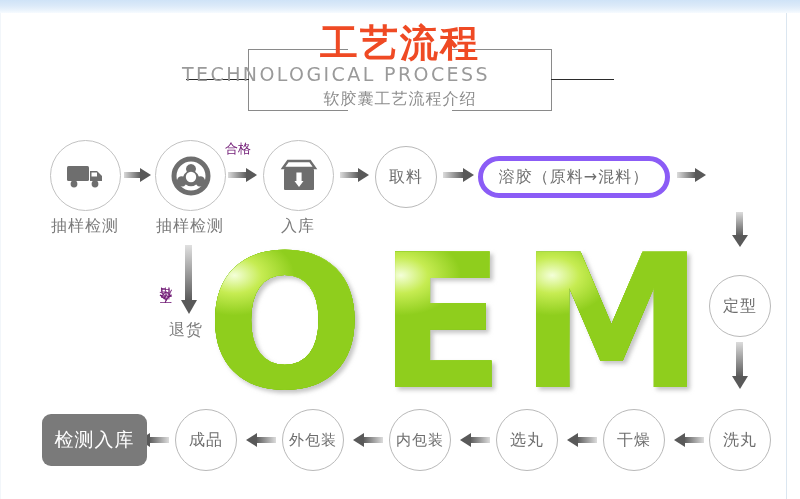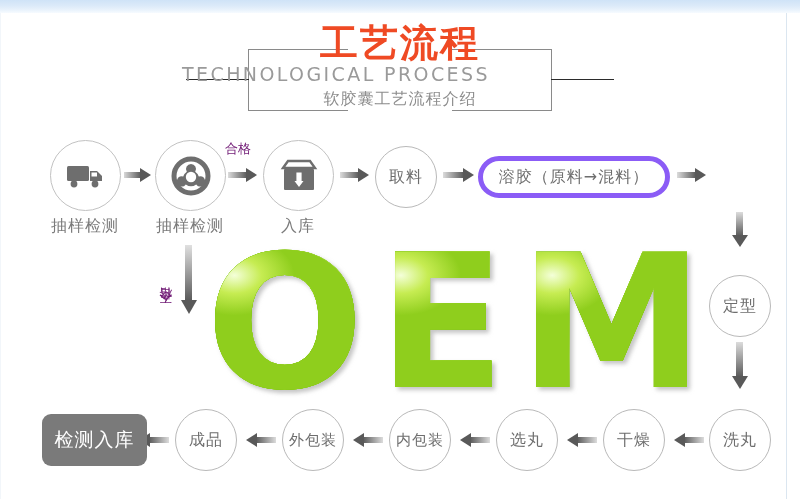--- a/index.html
+++ b/index.html
@@ -351,14 +351,15 @@
           <linearGradient id="av3" x1="0" y1="0" x2="0" y2="1">
         <stop offset="0" stop-color="#e0e0e0"></stop>
             <stop offset="1" stop-color="#595959"></stop>
           </linearGradient>
         </defs>
       <rect x="5" y="0" width="7" height="56" fill="url(#av3)"></rect>
       <path d="M1 55 L9 69 L17 55 Z" fill="#595959"></path>
     </svg>
   </div>
   <div class="tag vert" style="left:157px;top:255px;height:58px;">不合格</div>
+  <div class="caption" style="left:146px;top:320px;width:80px;">退货</div>
 
 </div>
 
 </body></html>

